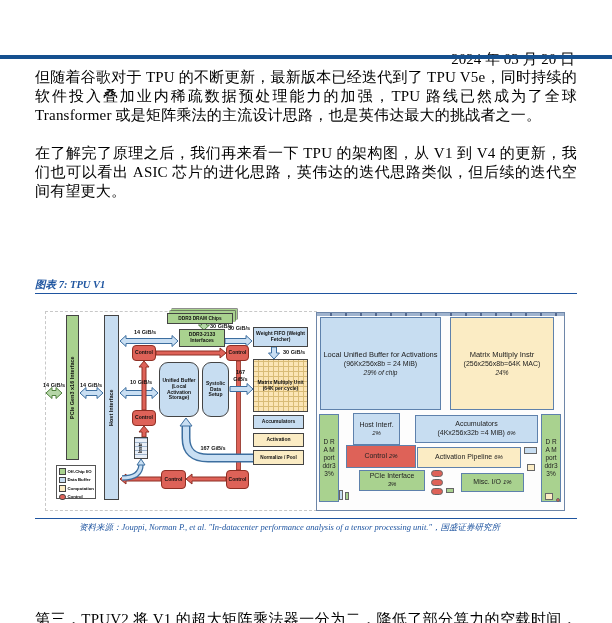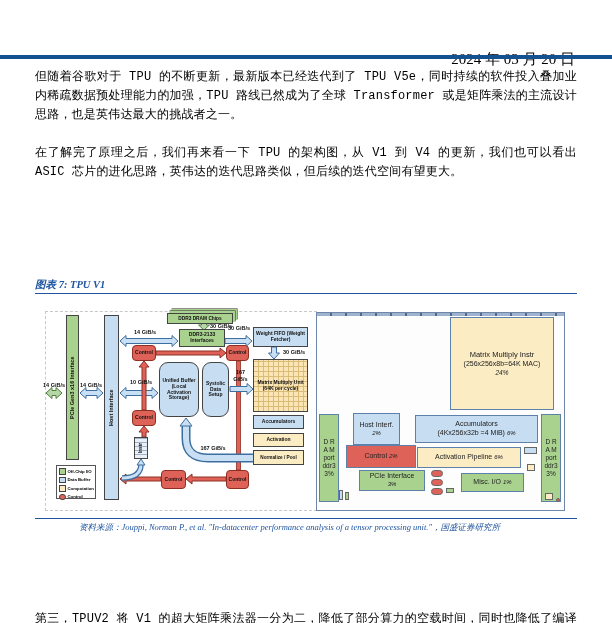--- a/index.html
+++ b/index.html
@@ -1,21 +1,21 @@
 <!DOCTYPE html>
 <html><head>
 <meta charset="utf-8">
 <style>
   html,body{margin:0;padding:0;}
   .page{position:relative;width:612px;height:623px;background:#ffffff;overflow:hidden;
         font-family:"Liberation Serif","DejaVu Serif",serif;color:#000;}
   .date{position:absolute;top:50px;right:37px;font-size:15px;font-family:Liberation Serif, serif;}
   .topbar{position:absolute;top:55px;left:0;width:612px;height:4px;background:#15508F;}
-  .body{position:absolute;left:35px;width:542px;font-size:12px;line-height:19px;margin:0;
-        text-align:justify;letter-spacing:0.2px;font-family:Liberation Mono, monospace;}
+  .body{position:absolute;left:35px;width:542px;font-size:15px;line-height:19px;margin:0;
+        text-align:justify;letter-spacing:0.2px;}
   .p1{top:68px;}
   .p2{top:144px;}
   .p3{top:200px;}
   .p4{top:563px;margin-top:47px;}
   .figlabel{position:absolute;left:35px;top:278px;font-size:10.5px;font-style:italic;font-weight:bold;color:#1F55A0;}
   .rule{position:absolute;left:35px;width:542px;height:1px;background:#1F55A0;}
   .r1{top:293px;}
   .r2{top:518px;}
   .source{position:absolute;left:35px;top:522px;width:542px;font-size:8.5px;line-height:11px;
           font-style:italic;color:#1F55A0;margin-left:44px;}
@@ -162,20 +162,25 @@
           <span class="llab">Computation</span>
         </div>
         <div class="lrow">
           <span class="lsq red"></span>
           <span class="llab">Control</span>
         </div>
       </div>
     </div>
 
     <div class="rd">
+      <div class="fp blue" style="left:3px;top:4px;width:121px;height:93px;">
+        <div class="t">Local Unified Buffer for Activations</div>
+        <div class="s">(96Kx256x8b = 24 MiB)</div>
+        <div class="p">29% of chip</div>
+      </div>
       <div class="fp yellow" style="left:133px;top:4px;width:104px;height:93px;">
         <div class="t">Matrix Multiply Instr</div>
         <div class="s">(256x256x8b=64K MAC)</div>
         <div class="p">24%</div>
       </div>
       <div class="fp green" style="left:2px;top:101px;width:20px;height:88px;font-size:6.5px;padding:1px;">D R A M port ddr3 3%</div>
       <div class="fp blue fpsm" style="left:36px;top:100px;width:47px;height:32px;">
         <span>Host Interf.</span>
         <span class="inlinep">2%</span>
       </div>

